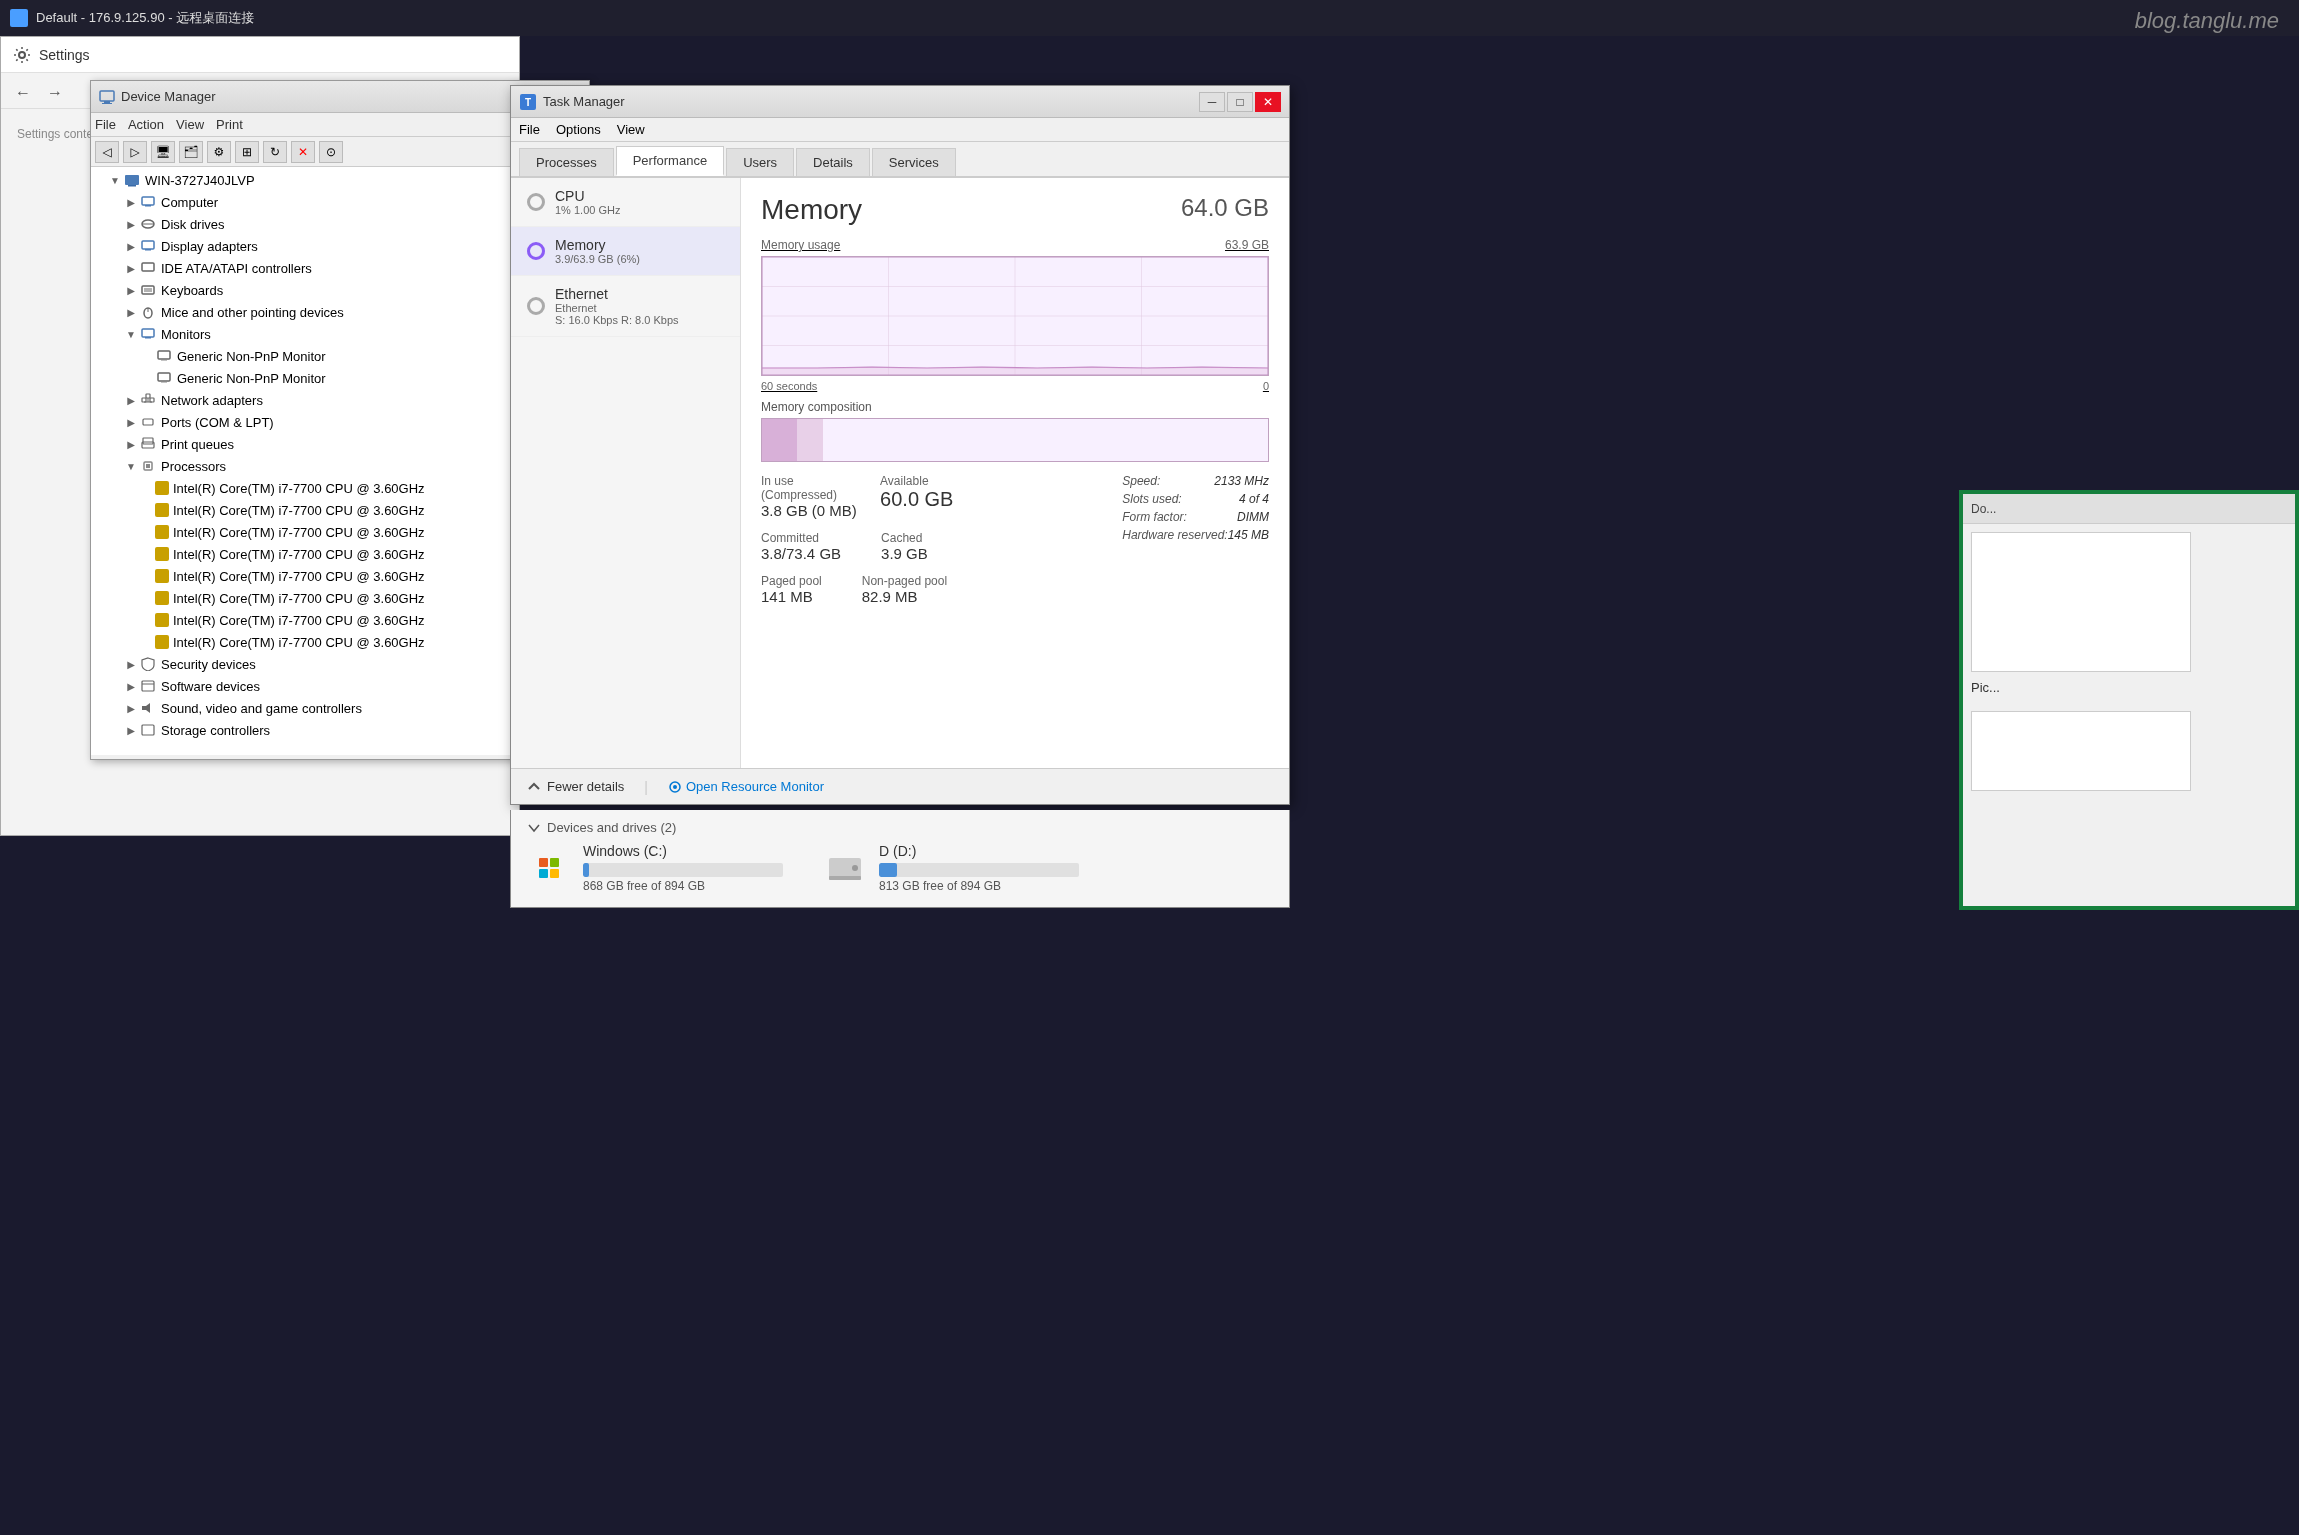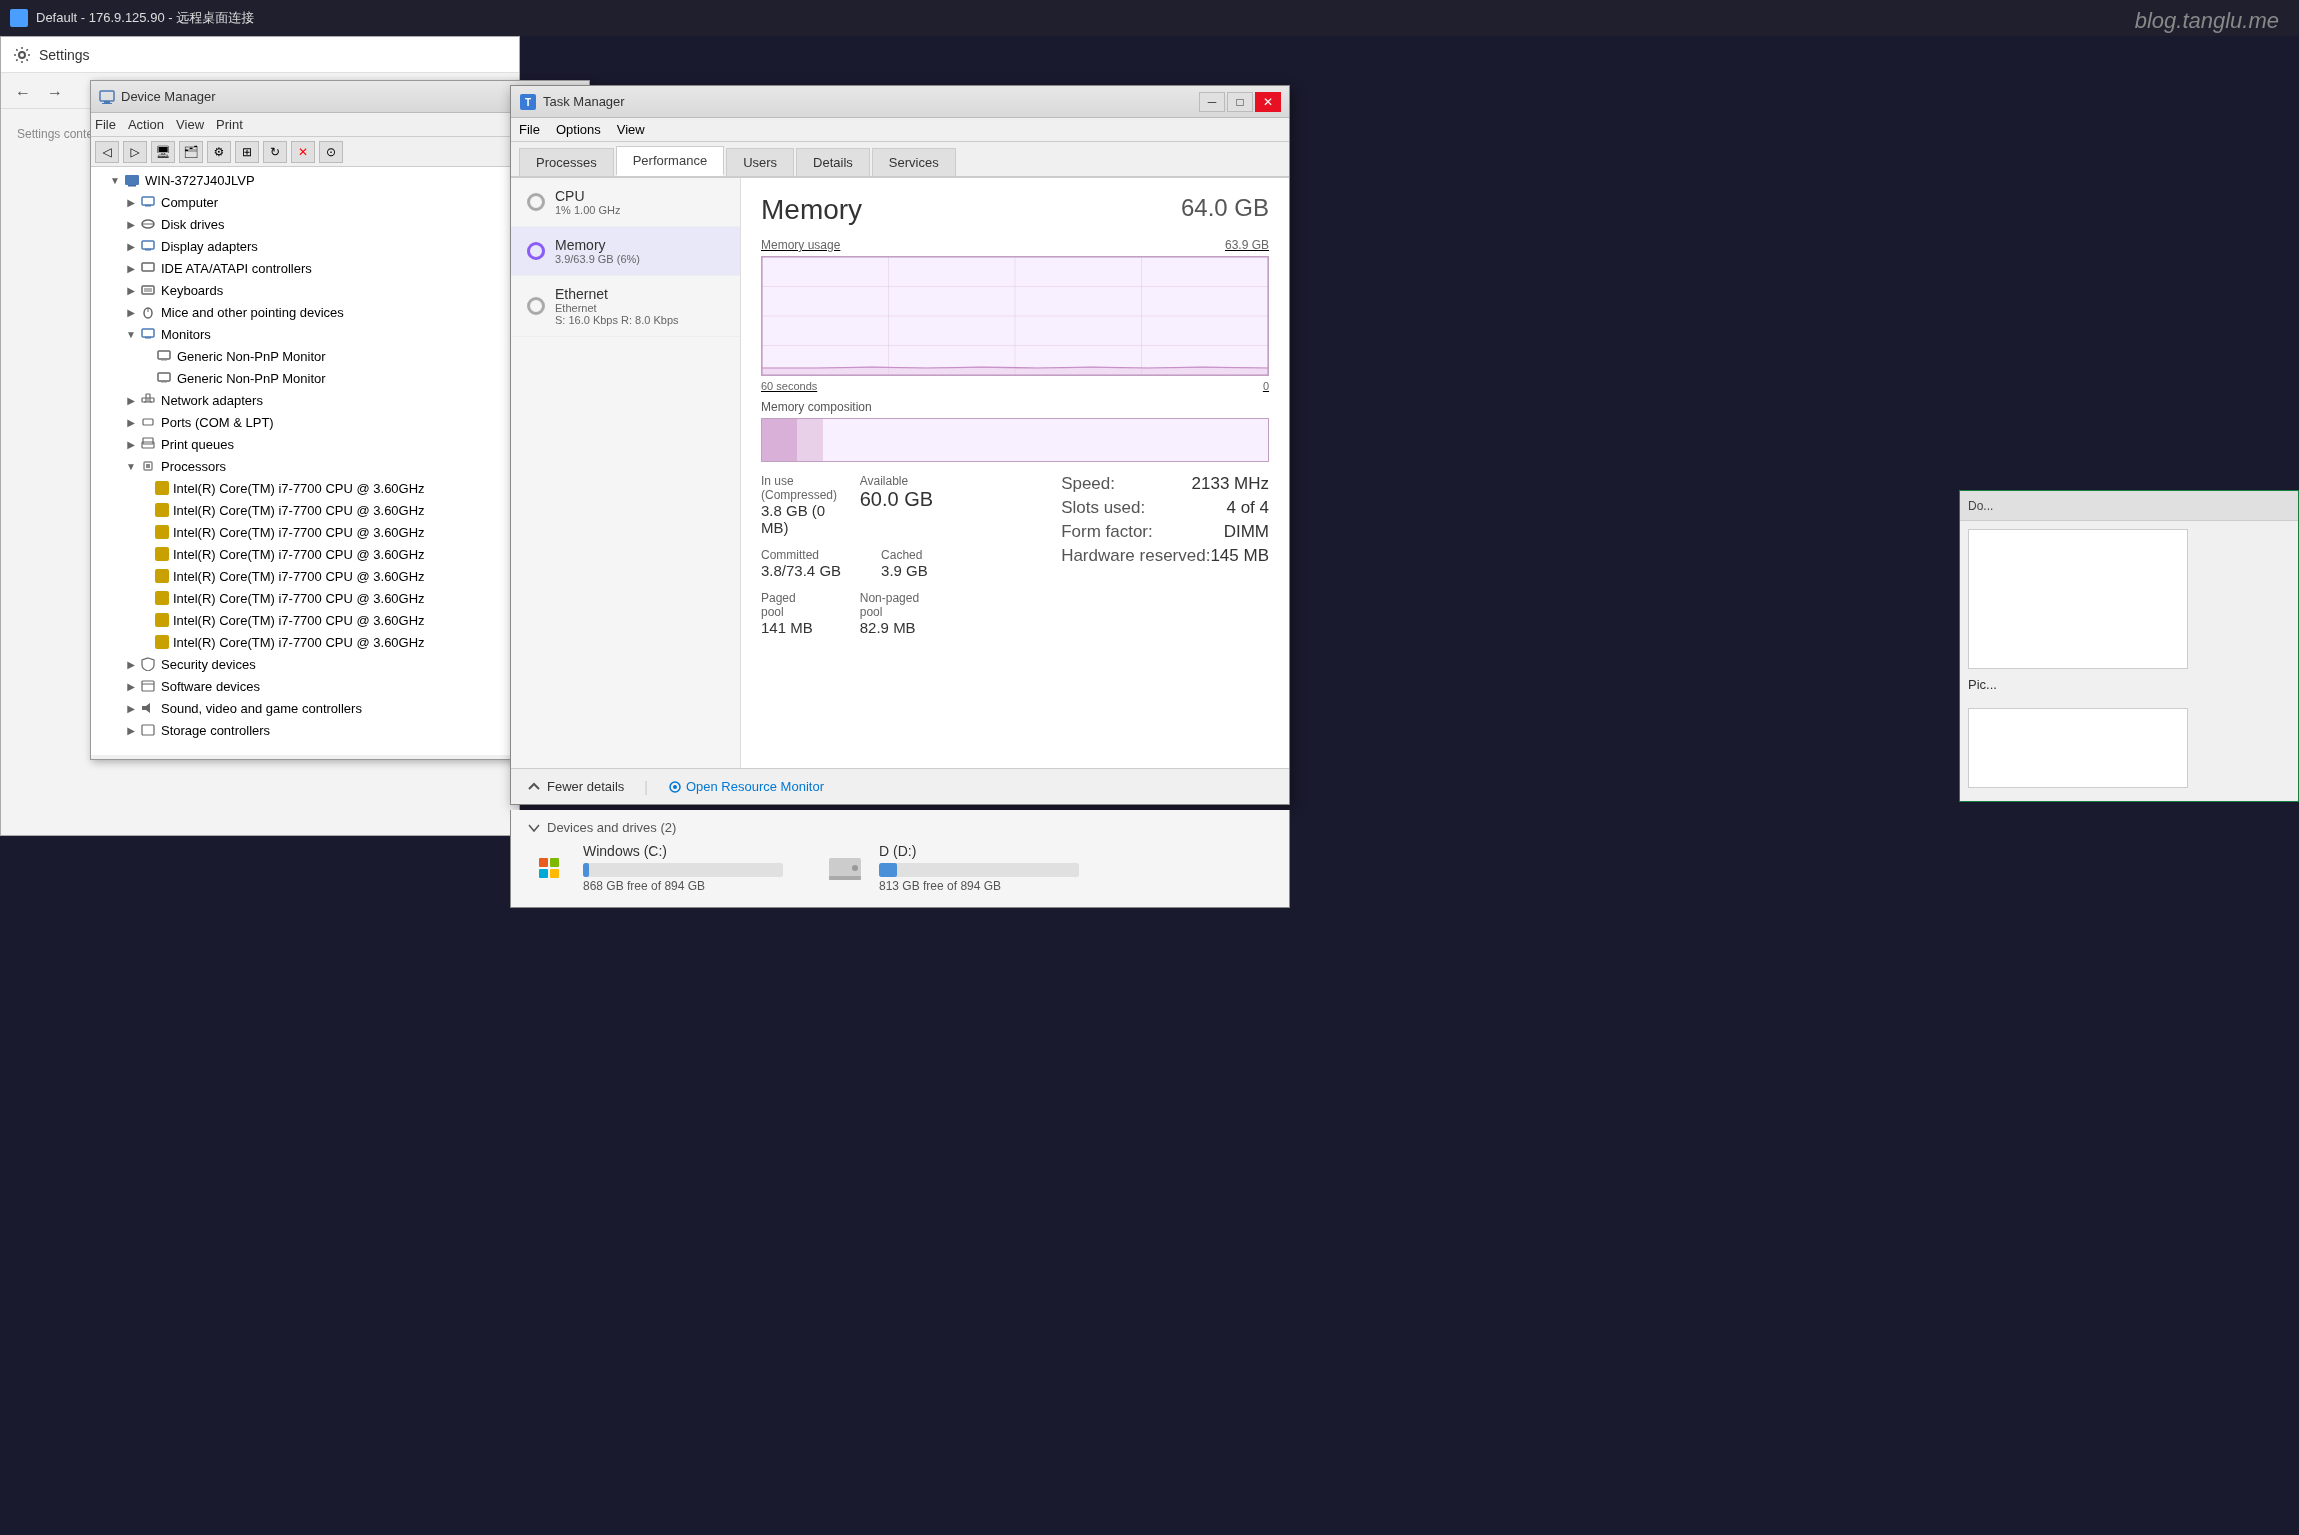--- a/index.html
+++ b/index.html
@@ -332,21 +332,22 @@
       grid-template-columns: 1fr 1fr 1fr;
       gap: 8px 16px;
       margin-bottom: 8px;
     }
     .stat-block { }
     .stat-label { font-size: 12px; color: #666; }
     .stat-value { font-size: 20px; color: #333; font-weight: 400; }
     .stat-value-small { font-size: 15px; color: #333; }
 
     .right-stats {
-      font-size: 17px;
+      font-size: 12px;
+      font-style: italic;
     }
     .right-stat-row {
       display: flex;
       justify-content: space-between;
       margin-bottom: 4px;
     }
     .right-stat-label { color: #555; }
     .right-stat-value { color: #333; font-weight: 500; }
 
     
@@ -991,21 +992,21 @@
         <div class="drive-name">D (D:)</div>
         <div class="drive-bar-container">
           <div class="drive-bar-fill drive-bar-d"></div>
         </div>
         <div class="drive-size">813 GB free of 894 GB</div>
       </div>
     </div>
   </div>
 </div>
 
-<div style="position:absolute;top:490px;right:0;width:340px;height:312px;background:#f0f0f0;border:1px solid #15803d;overflow:hidden;">
+<div style="position:absolute;top:490px;right:0;width:340px;height:420px;background:#f0f0f0;border:4px solid #15803d;overflow:hidden;">
   <div style="height:30px;background:#e0e0e0;border-bottom:1px solid #ccc;display:flex;align-items:center;padding:0 8px;font-size:12px;color:#444;">
     <span>Do...</span>
   </div>
   <div style="padding:8px;">
     <div style="width:220px;height:140px;background:#fff;border:1px solid #ccc;margin-bottom:8px;"></div>
     <div style="font-size:13px;color:#333;margin-bottom:16px;">Pic...</div>
     <div style="width:220px;height:80px;background:#fff;border:1px solid #ccc;"></div>
   </div>
 </div>
 

